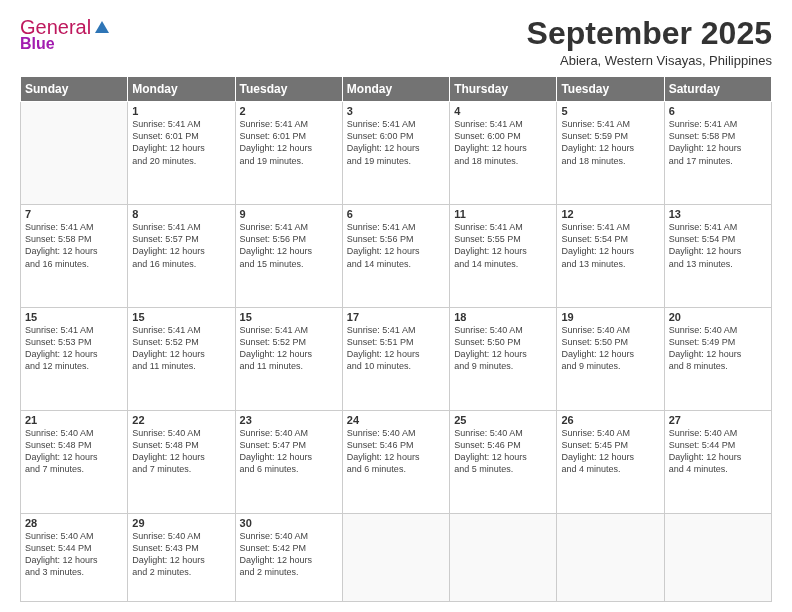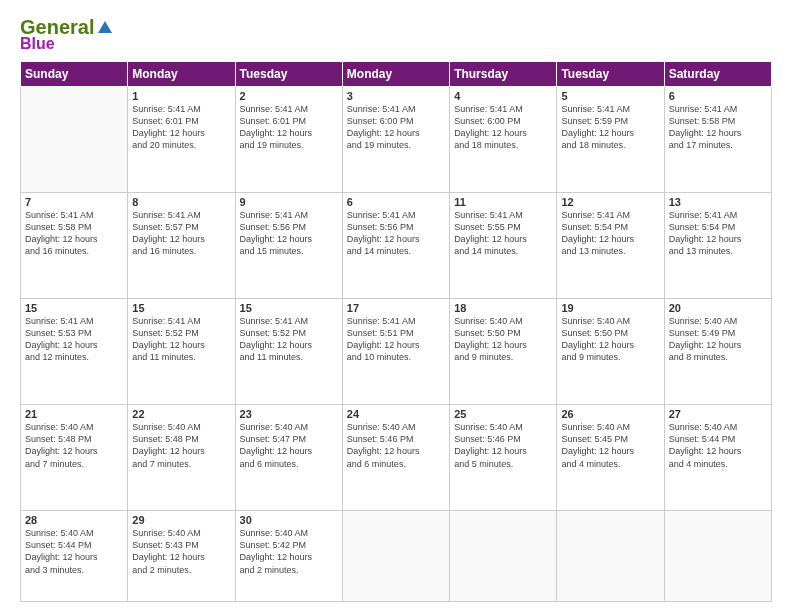--- a/index.html
+++ b/index.html
@@ -27,22 +27,22 @@
       display: flex;
       flex-direction: column;
       align-items: flex-start;
     }
     .logo-text {
       display: flex;
       align-items: center;
     }
     .logo-general {
       font-size: 20px;
-      font-weight: bold;
-      color: #4d7c0f;
+      font-weight: normal;
+      color: #be185d;
     }
     .logo-blue {
       font-size: 16px;
       font-weight: bold;
       color: #a21caf;
     }
     .logo-icon {
       width: 18px;
       height: 18px;
       margin-left: 2px;
@@ -60,21 +60,21 @@
       font-size: 13px;
       color: #333;
       margin-top: 2px;
     }
     .calendar {
       width: 100%;
       border-collapse: collapse;
       flex: 1;
     }
     .calendar th {
-      background: #701a75;
+      background: #737373;
       color: #fff;
       font-size: 12px;
       font-weight: bold;
       padding: 5px 4px;
       text-align: left;
       border: 1px solid #fff;
       margin-top: 33px;
     }
     .calendar td {
       border: 1px solid #ccc;
@@ -114,20 +114,24 @@
   <div class="header">
     <div class="logo">
       <div class="logo-text">
         <span class="logo-general">General</span>
         <svg class="logo-icon" viewBox="0 0 18 18">
           <polygon points="9,2 16,14 2,14" fill="#2e75b6"></polygon>
         </svg>
       </div>
       <span class="logo-blue" style="margin-top:-4px;">Blue</span>
     </div>
+    <div class="title-section">
+      <div class="month-title">September 2025</div>
+      <div class="location">Abiera, Western Visayas, Philippines</div>
+    </div>
   </div>
 
   <table class="calendar">
     <thead>
       <tr>
       <th>Sunday</th>
           <th>Monday</th>
           <th>Tuesday</th>
           <th>Monday</th>
           <th>Thursday</th>

